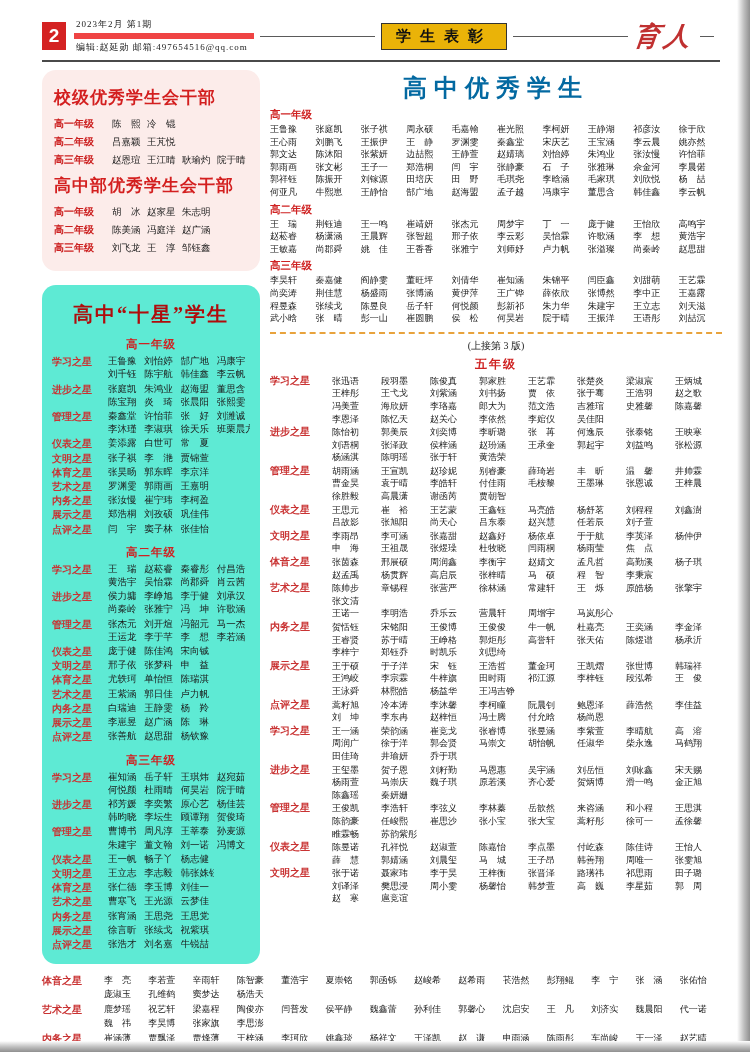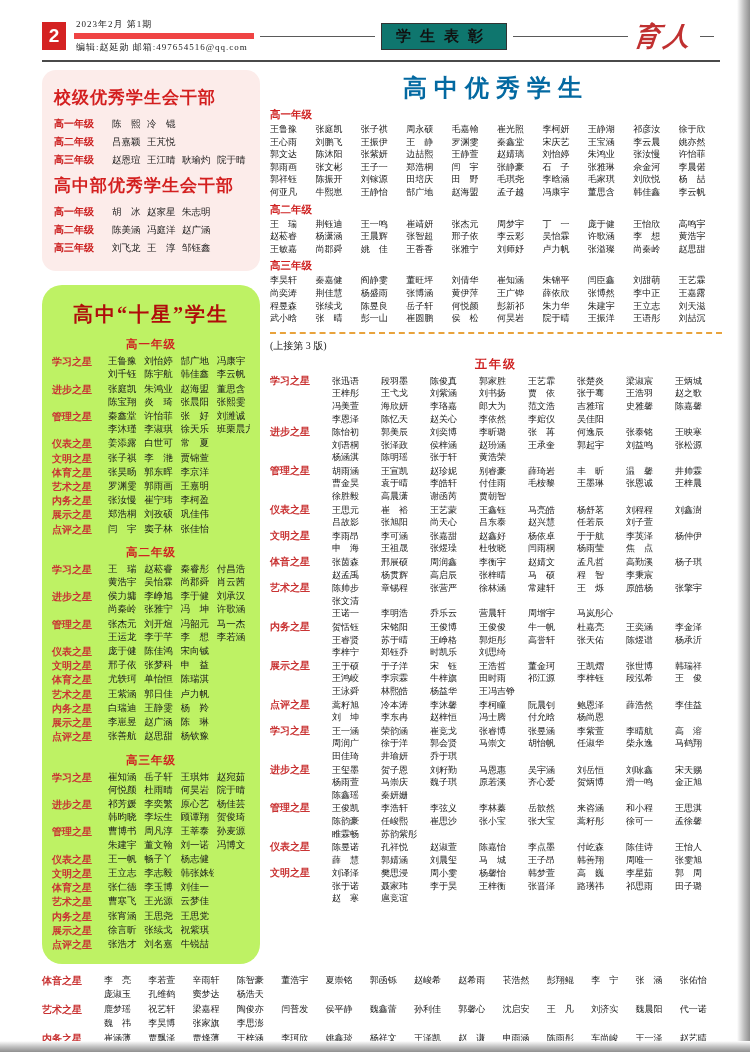--- a/index.html
+++ b/index.html
@@ -16,60 +16,60 @@
   .mast-row { display:flex; align-items:center; }
   .page-num { width:24px; height:28px; background:#d42222; color:#fff;
     font-family:"Liberation Sans","DejaVu Sans",sans-serif; font-weight:bold;
     font-size:19px; display:flex; align-items:center; justify-content:center; flex:0 0 auto; }
   .issue-block { margin-left:8px; flex:0 0 auto; }
   .issue-line { font-size:9px; color:#222; padding:2px 6px 2px 2px; letter-spacing:1px; }
   .issue-line.first { border-bottom:6px solid #ef4444; }
   .mast-line { flex:1 1 auto; height:1px; background:#5a5a5a; margin:0 6px; }
   .mast-line.short { flex:0 0 14px; }
   .section-title-box { border:1.5px solid #333; padding:3px 14px; font-size:15px;
-    font-weight:bold; letter-spacing:9px; color:#111; background:#0f766e; flex:0 0 auto; }
+    font-weight:bold; letter-spacing:9px; color:#111; background:#eab308; flex:0 0 auto; }
   .brand-logo { color:#c03030; font-size:26px; font-weight:bold; font-style:italic;
     letter-spacing:4px; flex:0 0 auto; transform:skewX(-6deg); }
   .mast-rule { height:2px; background:#4a4a4a; margin-top:4px; }
 
   
   .content { display:flex; margin:8px 28px 0 42px; gap:10px; }
   .left-col { width:218px; flex:0 0 auto; }
   .right-col { flex:1 1 auto; min-width:0; }
 
   
   .pink-box { background:#fcecea; border-radius:14px; padding:10px 12px 12px; }
   .cadre-title { text-align:left; color:#d31f1f; font-weight:bold; font-size:17px;
     letter-spacing:1px; margin:6px 0 8px; }
   .cadre-row { display:flex; font-size:10px; margin:4px 0; align-items:baseline; }
   .cadre-grade { color:#cc2020; font-weight:bold; flex:0 0 58px; }
   .cadre-names { flex:1; display:grid; grid-template-columns:repeat(4,1fr); gap:14px 4px; }
 
   
-  .blue-box { background:#bef264; border-radius:20px; padding:10px 10px 12px; margin-top:14px; }
+  .blue-box { background:#5eead4; border-radius:14px; padding:10px 10px 12px; margin-top:14px; }
   .tenstar-title { text-align:center; color:#b00b0b; font-weight:bold; font-size:20px;
     letter-spacing:2px; margin:6px 0 2px; }
   .grade-heading { text-align:center; color:#cf2222; font-weight:bold; font-size:11.5px;
     margin:9px 0 3px; letter-spacing:1px; }
   .star-item { display:flex; margin:1px 0; }
   .star-label { flex:0 0 56px; color:#c93333; font-weight:bold; font-size:10px; line-height:13.2px; }
   .star-lines { flex:1 1 auto; min-width:0; }
   .ts-line { display:grid; grid-template-columns:repeat(4,1fr); gap:0 3px; }
   .name { font-size:9.5px; line-height:13.2px; color:#1a1a1a; white-space:nowrap;
     overflow:hidden; }
 
   
   .os-title { text-align:center; color:#0369a1; font-weight:bold; font-size:24px;
     letter-spacing:7px; margin:2px 0 4px; }
   .os-heading { color:#cf2222; font-weight:bold; font-size:10.5px; margin:4px 0 1px; }
   .os-row { display:grid; grid-template-columns:repeat(10,1fr); gap:0 2px; }
   .os-row .name { font-size:9px; line-height:12.6px; }
 
   .dashed-sep { border-top:2px dashed #e8a33d; margin:7px 0 5px; }
-  .continued-note { font-size:10px; color:#222; margin:1px 0 2px; }
+  .continued-note { font-size:10px; color:#222; margin:1px 0 2px;text-align:center; }
 
   
   .elem-heading { text-align:center; color:#cf2222; font-weight:bold; font-size:12px;
     margin:3px 0 2px; letter-spacing:2px; }
   .elem-item { display:flex; margin:1px 0; }
   .elem-label { flex:0 0 62px; color:#c93333; font-weight:bold; font-size:10px; line-height:12.6px; }
   .elem-lines { flex:1 1 auto; min-width:0; }
   .elem-line { display:grid; grid-template-columns:repeat(8,1fr); gap:0 2px; }
   .elem-line .name { font-size:9px; line-height:12.6px; }
 
@@ -1094,38 +1094,38 @@
                 <span class="name">韩善翔</span>
                 <span class="name">周唯一</span>
                 <span class="name">张雯旭</span>
               </div>
             </span>
           </div>
           <div class="elem-item">
             <span class="elem-label">文明之星</span>
             <span class="elem-lines">
               <div class="elem-line">
+                <span class="name">张于诺</span>
+                <span class="name">聂家玮</span>
+                <span class="name">李于昊</span>
+                <span class="name">王梓衡</span>
+                <span class="name">张晋泽</span>
+                <span class="name">路璓祎</span>
+                <span class="name">祁思雨</span>
+                <span class="name">田子璐</span>
+              </div>
+              <div class="elem-line">
                 <span class="name">刘译泽</span>
                 <span class="name">樊思浸</span>
                 <span class="name">周小雯</span>
                 <span class="name">杨馨怡</span>
                 <span class="name">韩梦萱</span>
                 <span class="name">高　巍</span>
                 <span class="name">李星茹</span>
                 <span class="name">郭　周</span>
-              </div>
-              <div class="elem-line">
-                <span class="name">张于诺</span>
-                <span class="name">聂家玮</span>
-                <span class="name">李于昊</span>
-                <span class="name">王梓衡</span>
-                <span class="name">张晋泽</span>
-                <span class="name">路璓祎</span>
-                <span class="name">祁思雨</span>
-                <span class="name">田子璐</span>
               </div>
               <div class="elem-line">
                 <span class="name">赵　寒</span>
                 <span class="name">扈竞谊</span>
               </div>
             </span>
           </div>
         </div>
     </div>
   </div>

